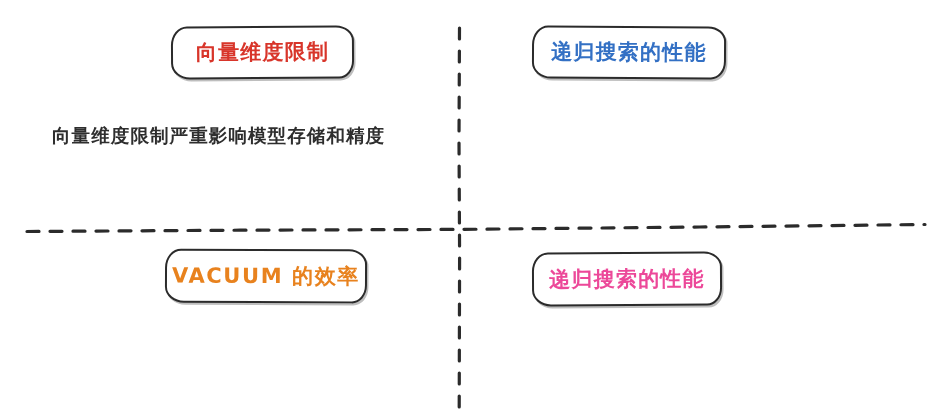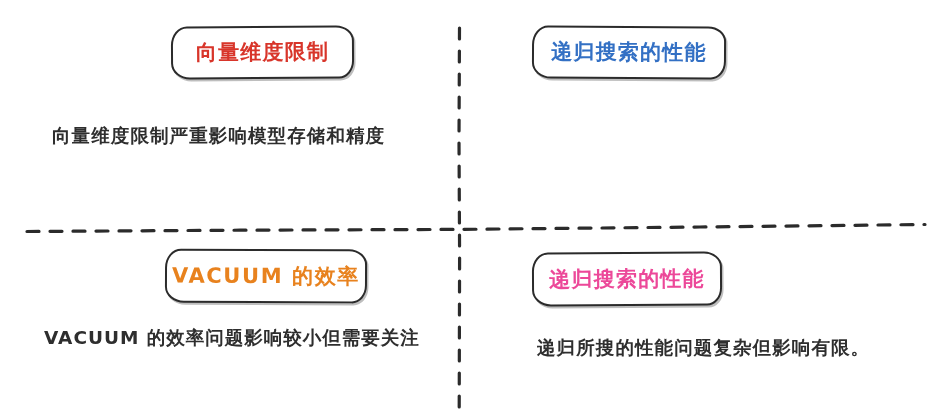--- a/index.html
+++ b/index.html
@@ -115,22 +115,20 @@
 
   <div class="label-box" id="box-tr">
     <span class="label-text">递归搜索的性能</span>
   </div>
 
   <div class="quadrant q-bl"></div>
 
   <div class="label-box" id="box-bl">
     <span class="label-text">VACUUM 的效率</span>
   </div>
-  <div class="caption" id="cap-bl">VACUUM 的效率问题影响较小但需要关注</div>
 
   <div class="quadrant q-br"></div>
 
   <div class="label-box" id="box-br">
     <span class="label-text">递归搜索的性能</span>
   </div>
-  <div class="caption" id="cap-br">递归所搜的性能问题复杂但影响有限。</div>
 
 </div>
 
 </body></html>

